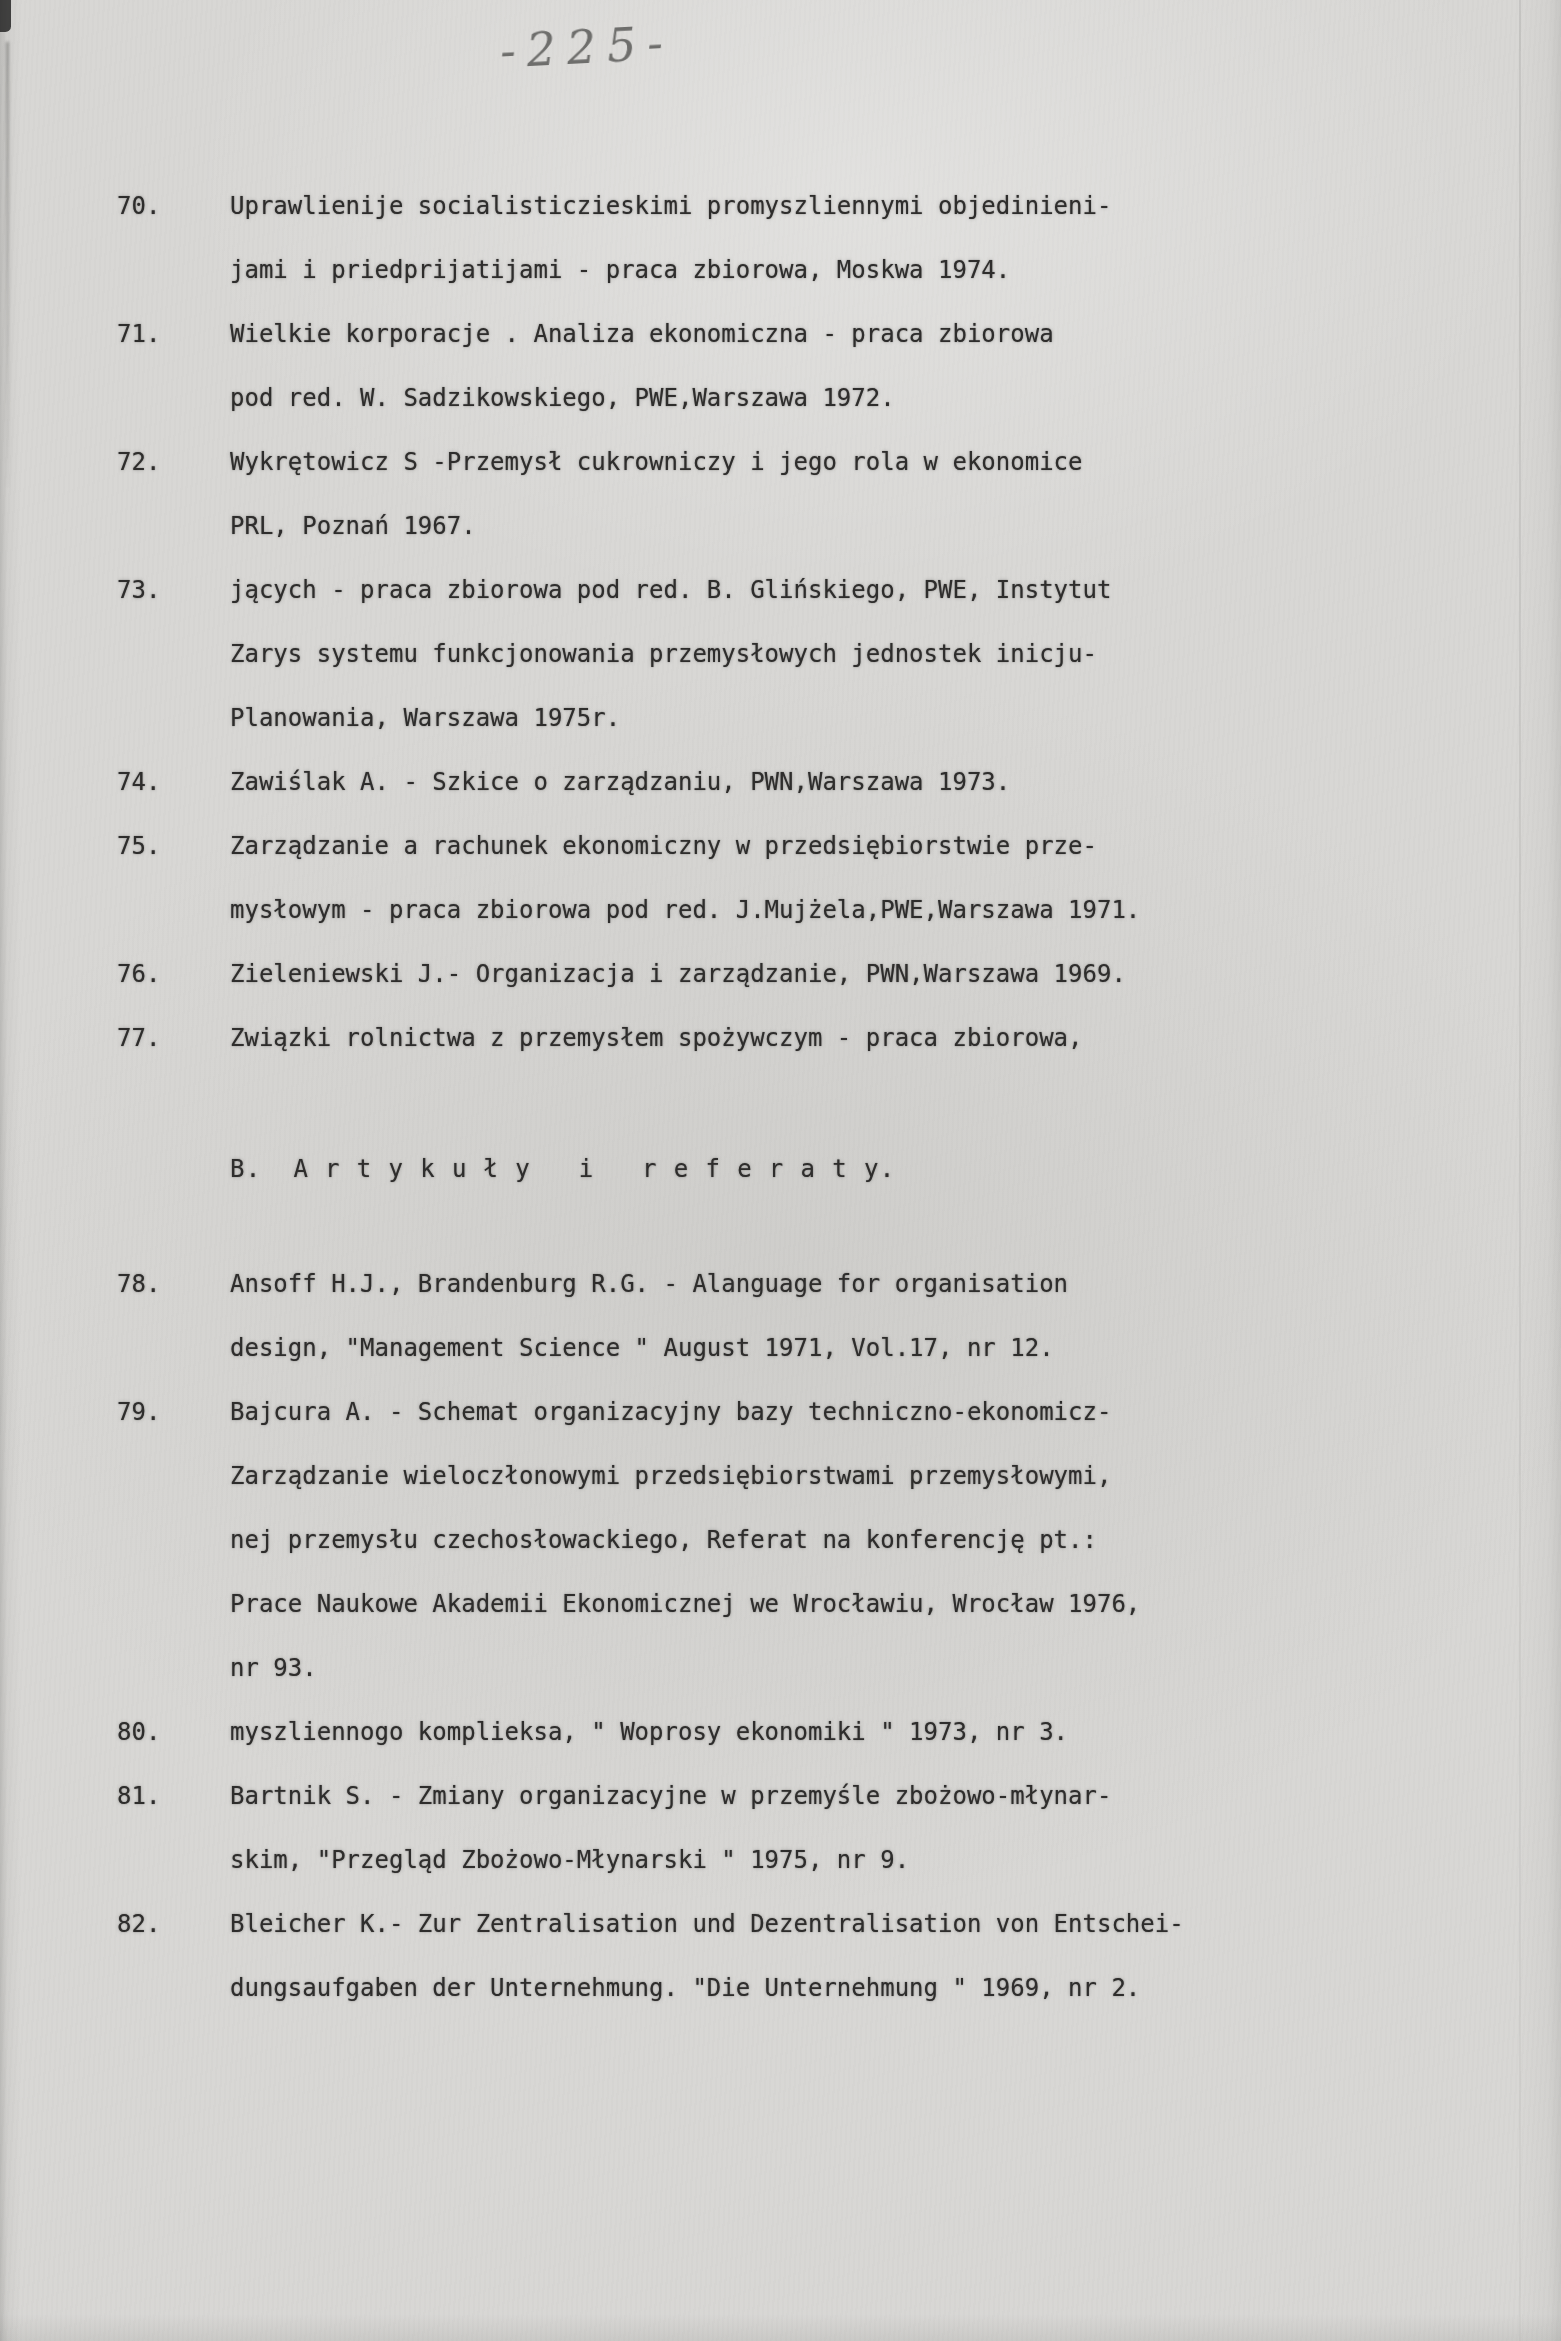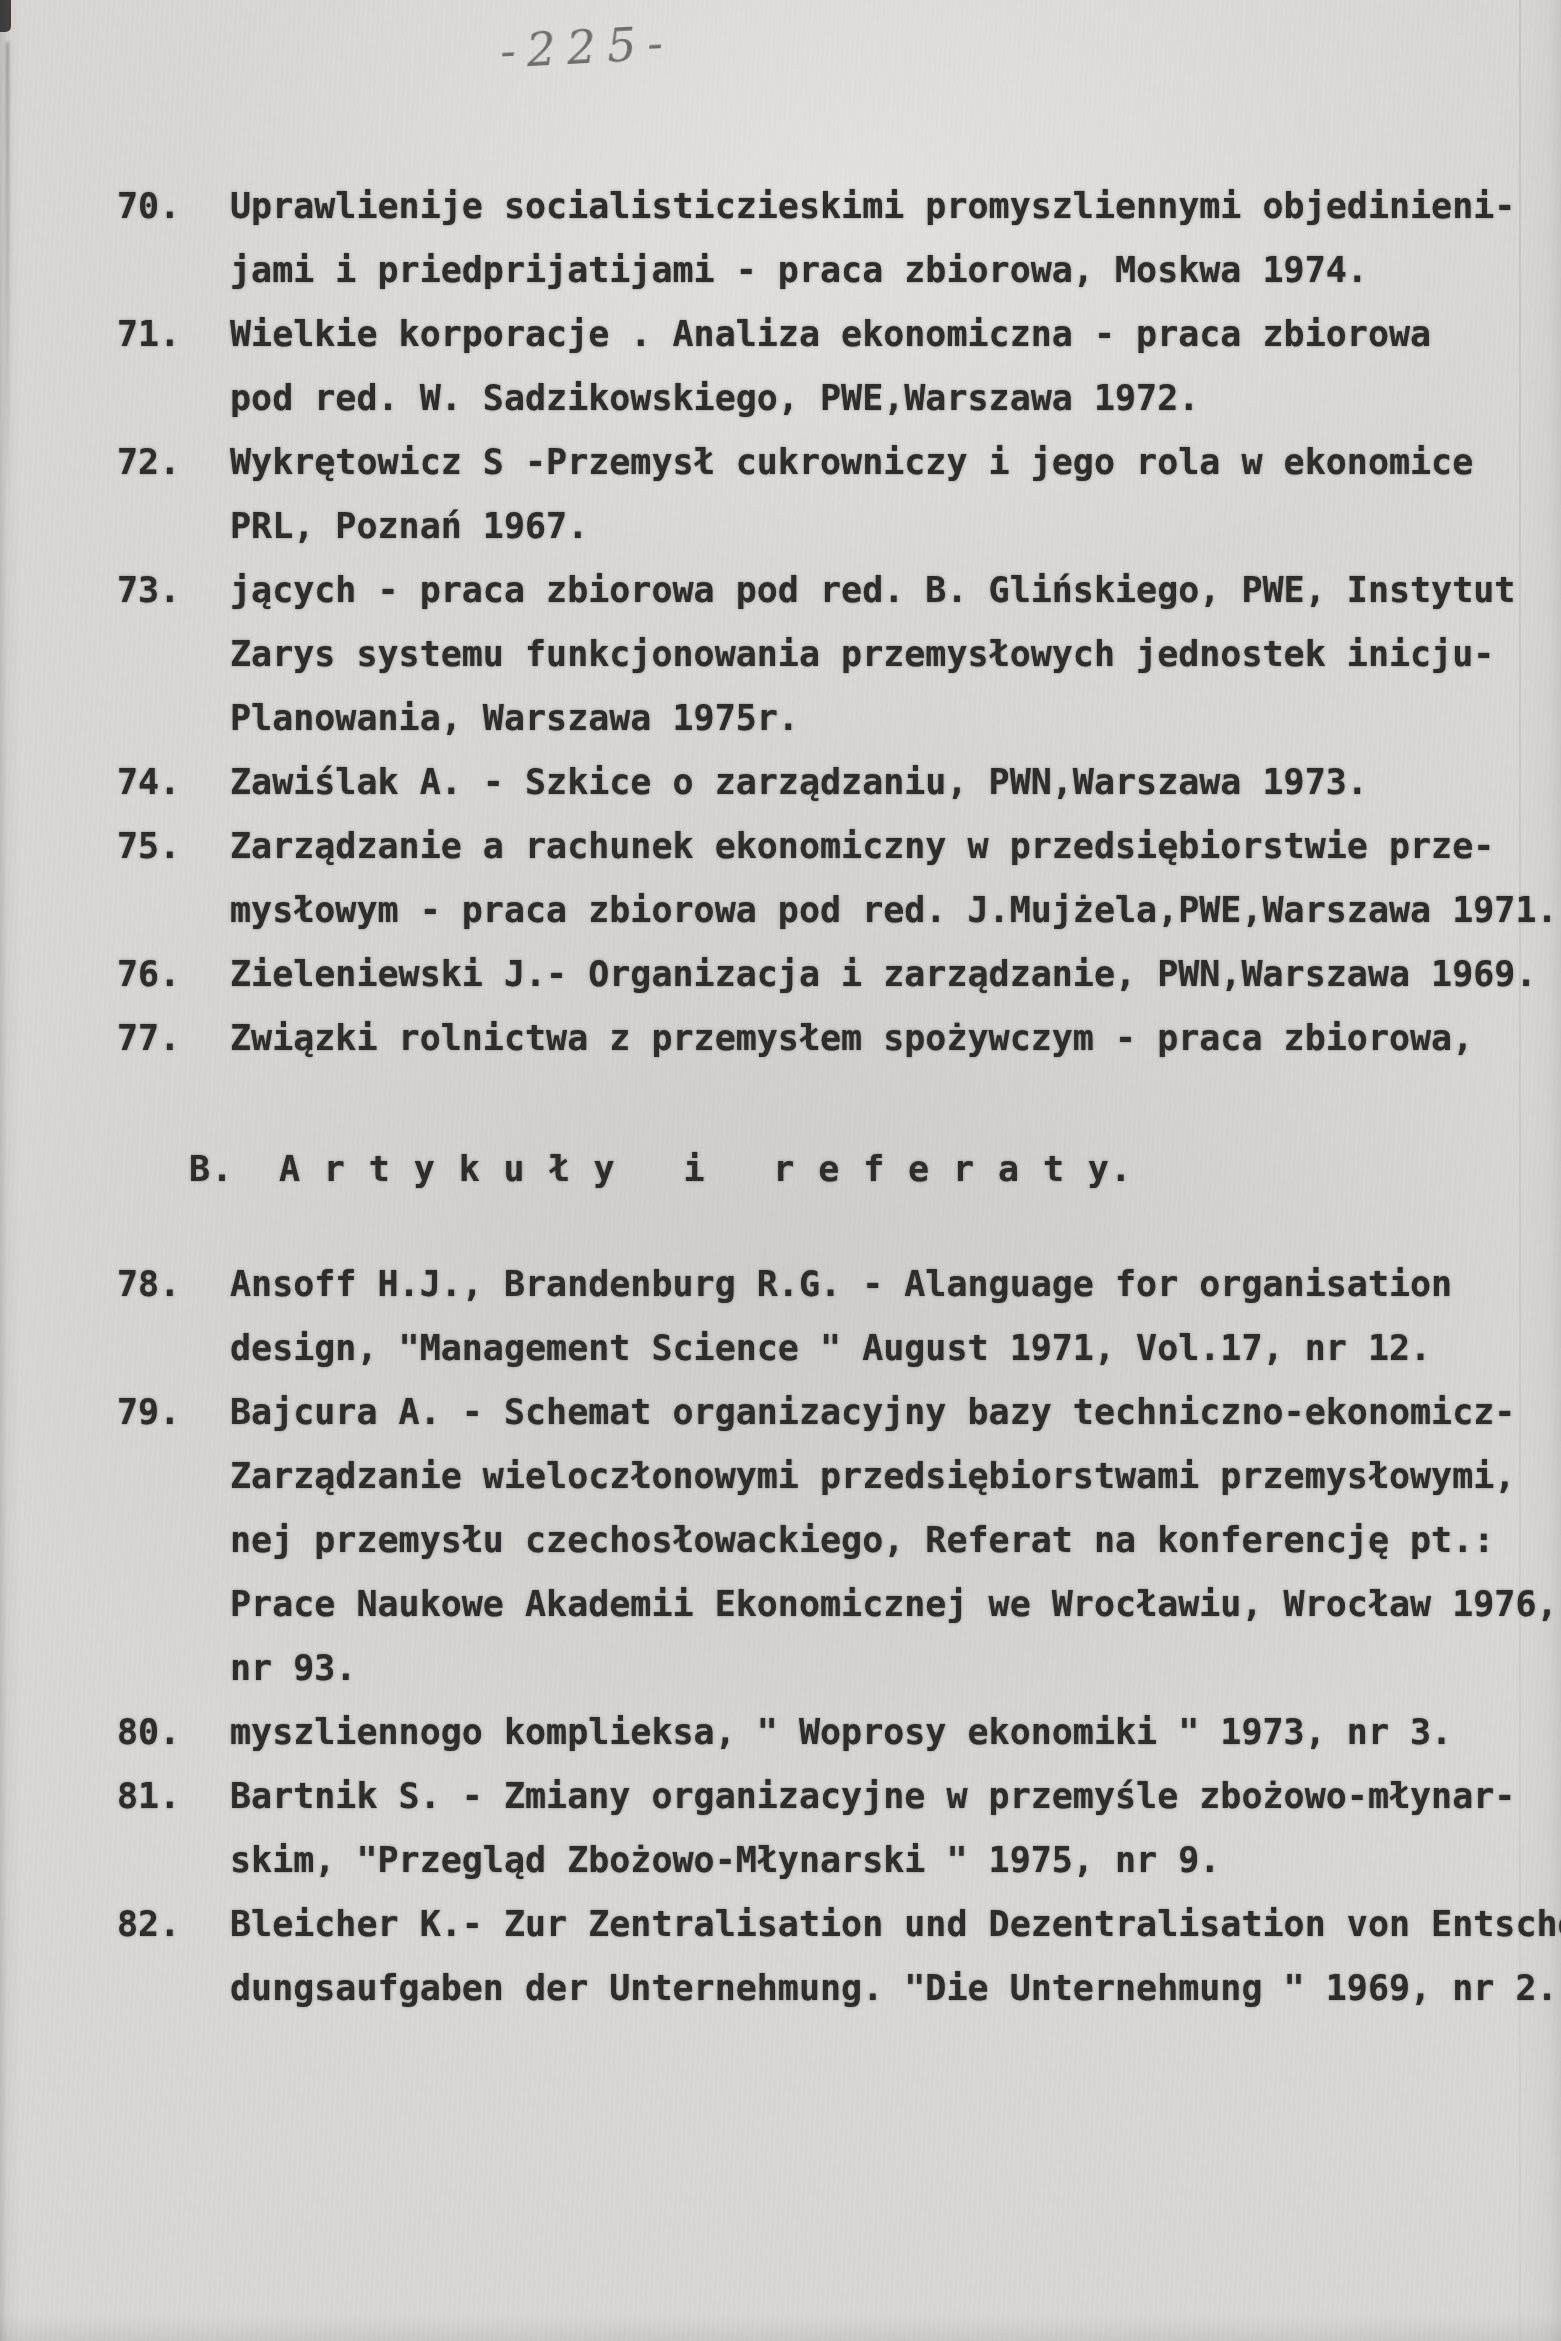--- a/index.html
+++ b/index.html
@@ -40,27 +40,27 @@
   }
   .content{
     position:absolute;top:174px;left:117px;width:1385px;
   }
   .item{display:flex;align-items:flex-start;}
   .num{
     width:113px;flex:0 0 113px;
   }
   .lines{flex:1;}
   .num,.line,.heading{
-    font-size:35px;line-height:64px;font-weight:bold;
+    font-size:24px;line-height:64px;font-weight:normal;
     color:#2e2d2c;white-space:pre;
     text-shadow:0 0 1.4px rgba(45,44,42,0.55), 0 0 4.2px rgba(45,44,42,0.18);
     filter:blur(0.3px);
   }
   .heading{
-    margin-top:67px;margin-bottom:51px;margin-left:72px;
+    margin-top:67px;margin-bottom:51px;margin-left:113px;
     letter-spacing:1.4px;
   }
 </style>
 </head>
 <body>
 
 <div class="page">
   <div class="corner-smudge"></div>
   <div class="edge-streak"></div>
   <div class="fold-line"></div>

